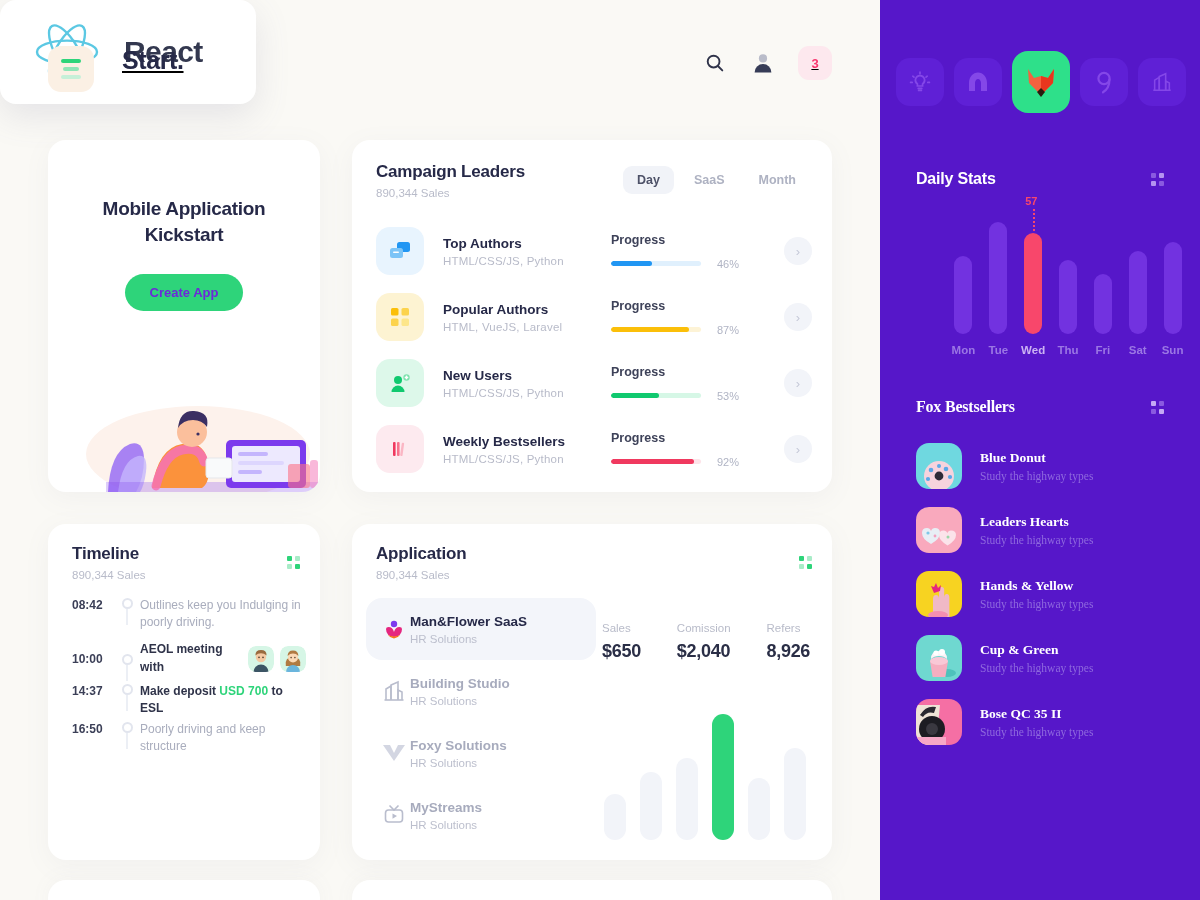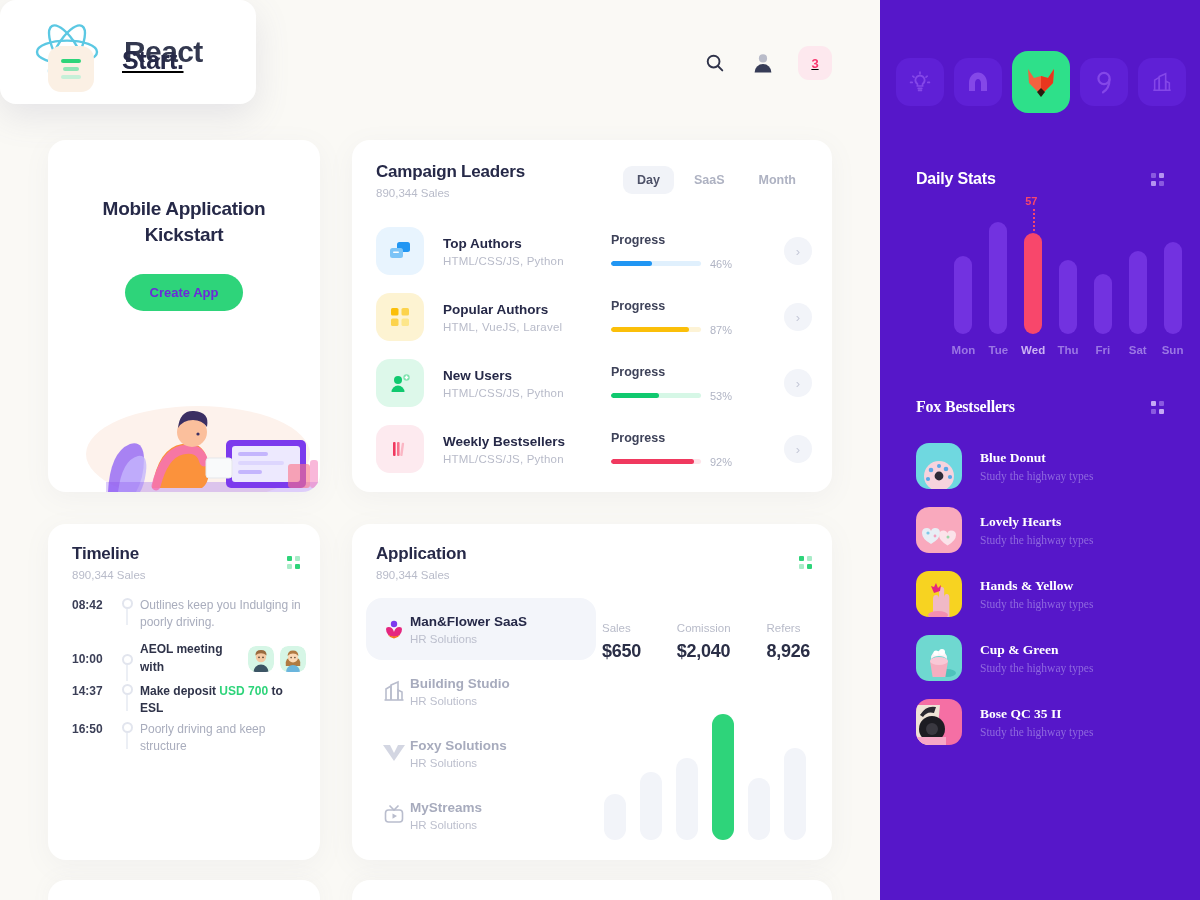--- a/index.html
+++ b/index.html
@@ -96,21 +96,21 @@
   .camp-row { display: flex; align-items: center; height: 66px; }
   .camp-ico {
     width: 48px; height: 48px; border-radius: 14px; flex: 0 0 48px;
     display: flex; align-items: center; justify-content: center;
   }
   .camp-txt { margin-left: 19px; width: 168px; }
   .camp-name { font-size: 13.5px; font-weight: bold; color: #262948; }
   .camp-stack { font-size: 11.5px; color: #b8bbc9; margin-top: 4px; letter-spacing: 0.2px;}
   .camp-prog { width: 140px; }
   .prog-label { font-size: 12.5px; font-weight: bold; color: #3e4259; }
-  .prog-wrap { display: flex; align-items: center; gap: 9px; margin-top: 11px; }
+  .prog-wrap { display: flex; align-items: center; gap: 16px; margin-top: 11px; }
   .prog-bar { width: 90px; height: 5px; border-radius: 3px; overflow: hidden; }
   .prog-fill { height: 100%; border-radius: 3px; }
   .prog-pct { font-size: 11px; color: #b0b4c4; }
   .arrow-btn {
     margin-left: auto; width: 28px; height: 28px; border-radius: 50%;
     background: #f2f4f9; color: #c5c9d8; font-size: 13px;
     display: flex; align-items: center; justify-content: center; cursor: pointer;
   }
 
   
@@ -674,21 +674,21 @@
           <svg width="46" height="46" viewBox="0 0 46 46">
               <rect width="46" height="46" fill="#f9a9bd"></rect>
               <path d="M6 26q0-5 5-5 3 0 4 3 1-3 4-3 5 0 5 5 0 6-9 11-9-5-9-11z" fill="#e8eef5"></path>
               <path d="M23 28q0-4.6 4.6-4.6 2.8 0 3.7 2.8.9-2.8 3.7-2.8Q40 23.4 40 28q0 5.6-8.4 10.4Q23 33.6 23 28z" fill="#fbe3ea"></path>
               <circle cx="12" cy="26" r="1.6" fill="#7fc7e8"></circle>
               <circle cx="19" cy="29" r="1.4" fill="#f2a0c0"></circle>
               <circle cx="32" cy="30" r="1.5" fill="#9ad6a8"></circle>
             </svg>
         </div>
         <div class="fox-txt">
-          <div class="fox-name">Lovely Hearts</div>
+          <div class="fox-name">Leaders Hearts</div>
           <div class="fox-sub">Study the highway types</div>
         </div>
       </div>
 
       <div class="fox-row">
         <div class="fox-thumb">
           <svg width="46" height="46" viewBox="0 0 46 46">
               <rect width="46" height="46" fill="#f7d321"></rect>
               <path d="M17 46V28q0-4 3-4t3 4v-9q0-3 2.6-3t2.6 3v8q0-4 2.6-4t2.6 4v19z" fill="#f0b9c6"></path>
               <path d="M18 22l-3-7 3 1 2-4 2 5 3-3-1 6z" fill="#e5267f"></path>

